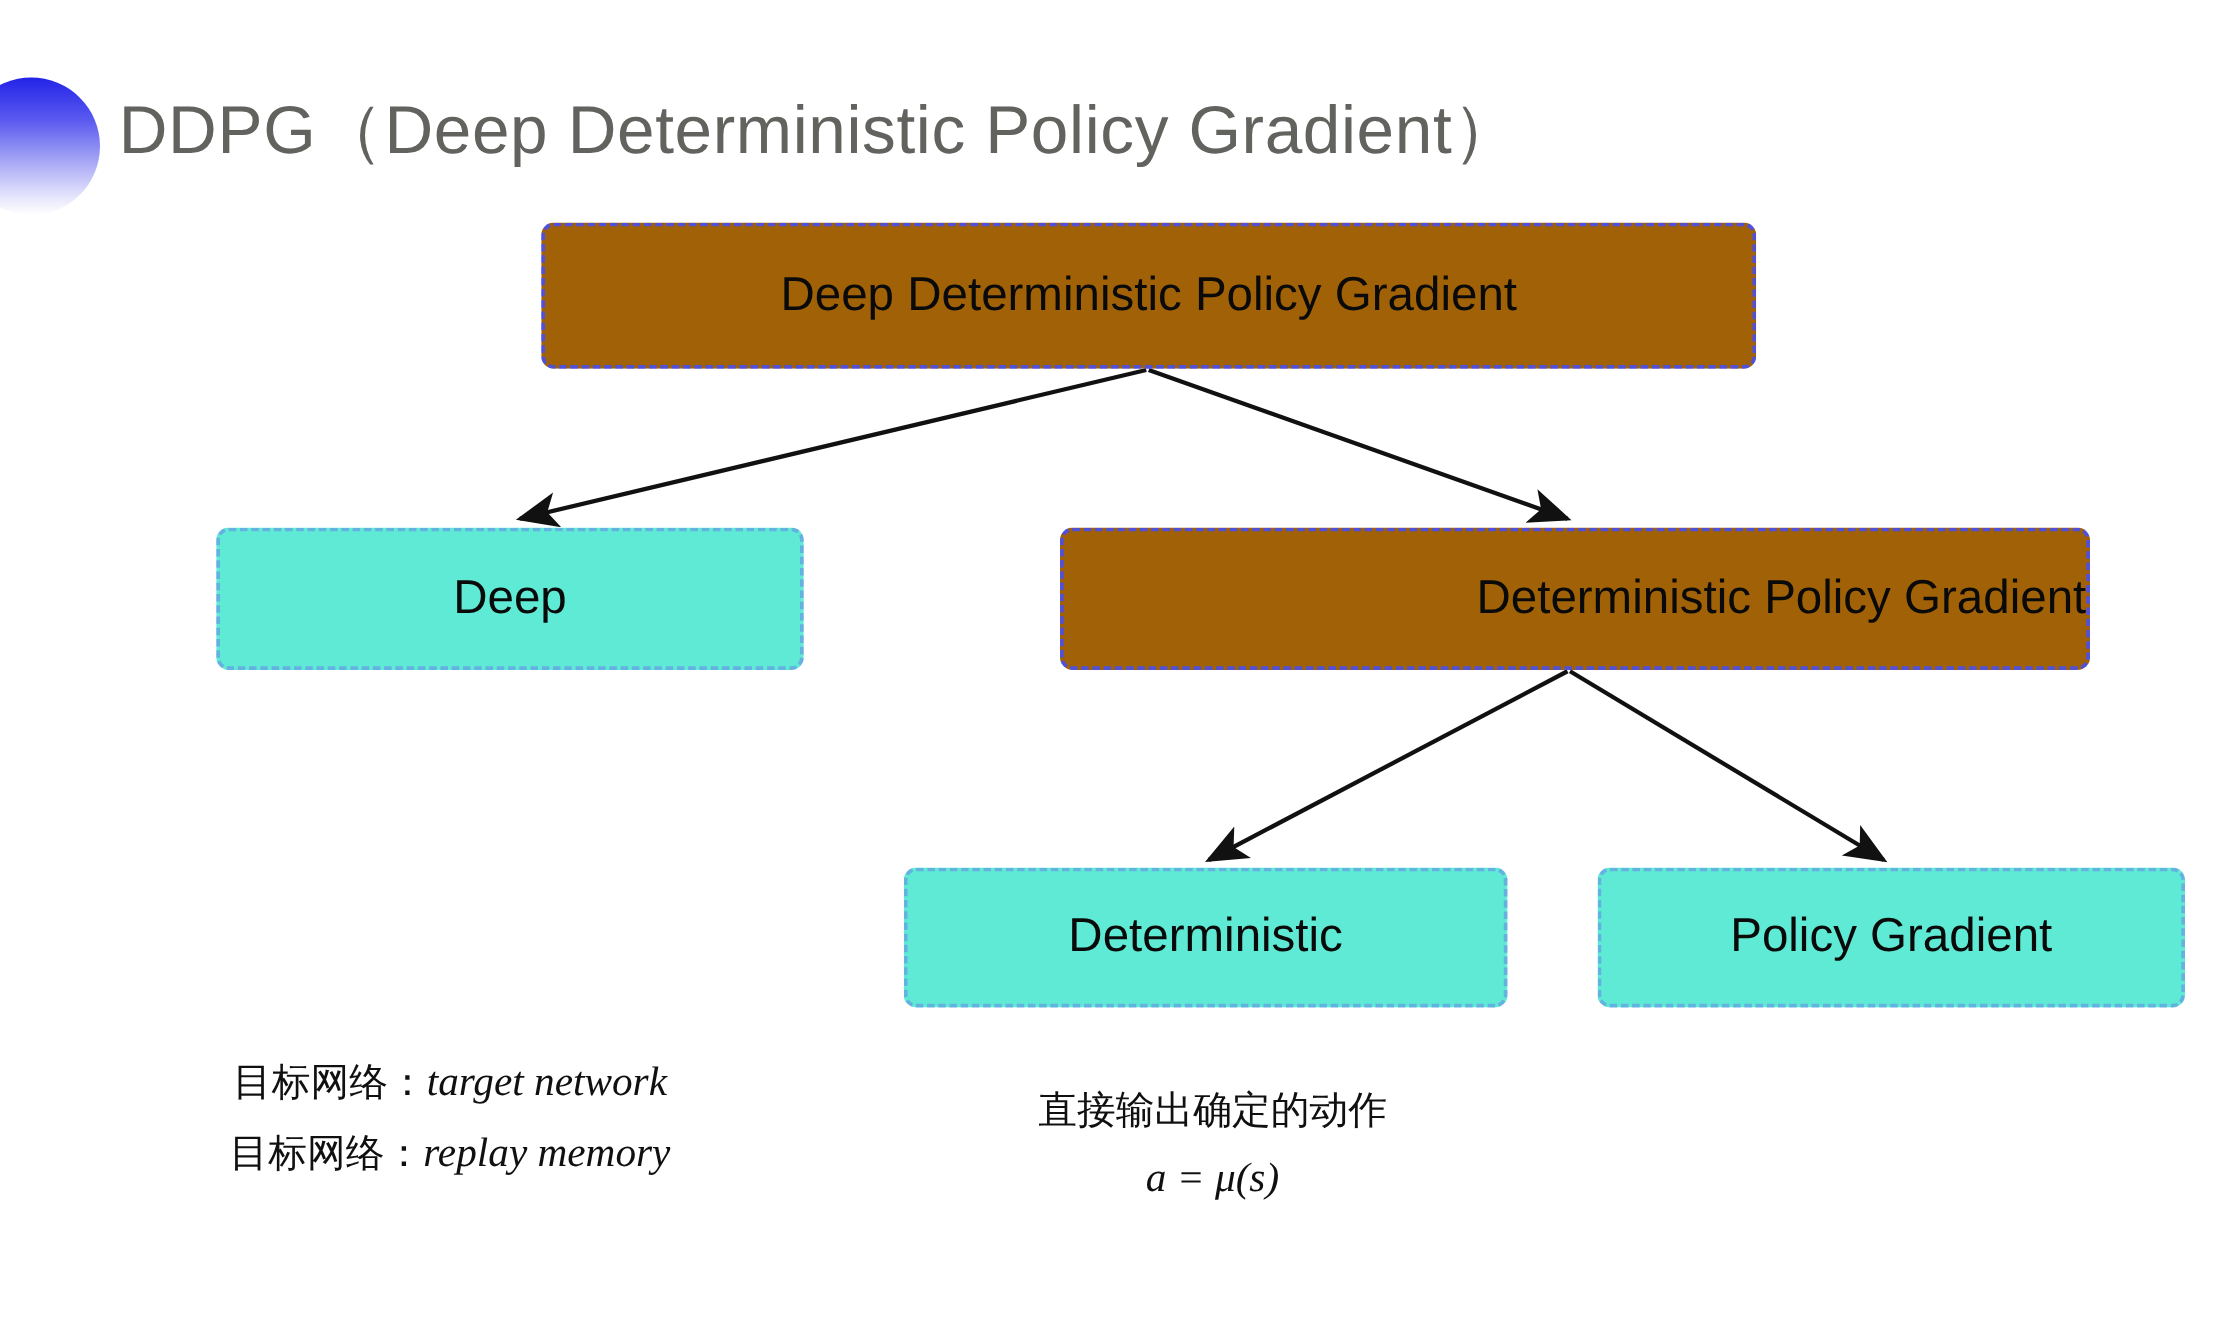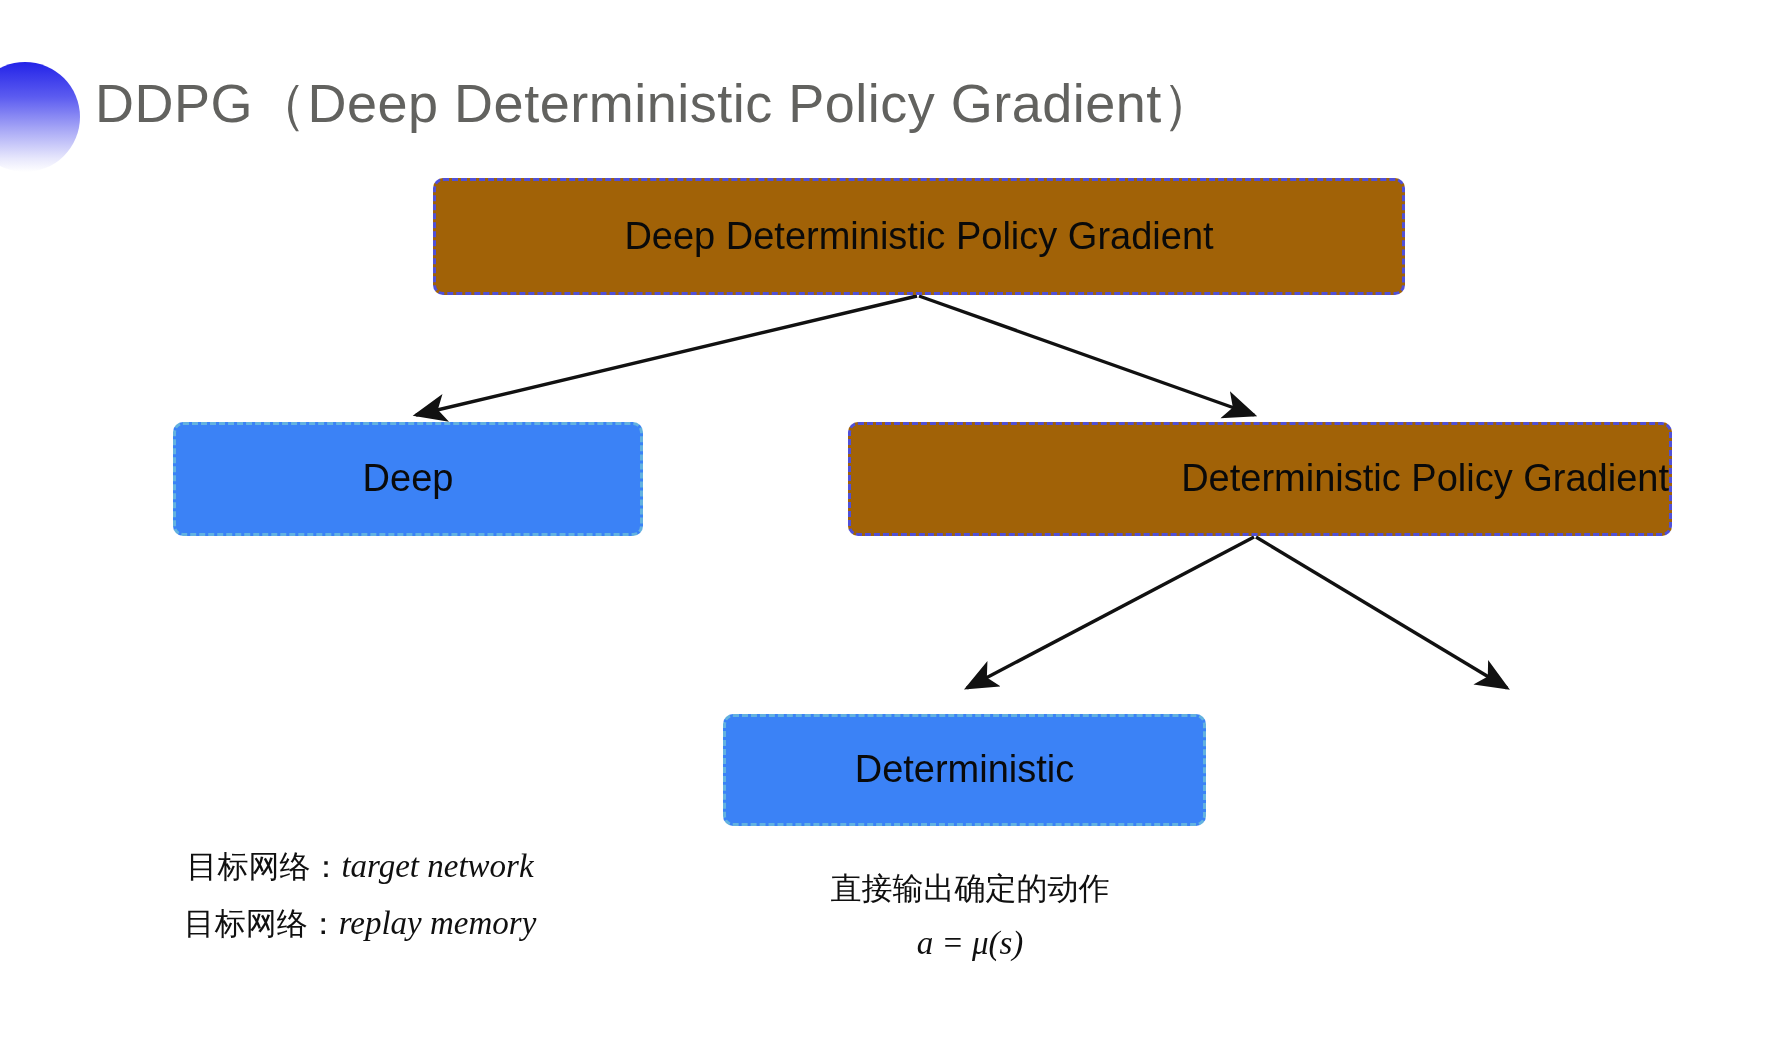--- a/index.html
+++ b/index.html
@@ -55,28 +55,28 @@
     color: #0a0a0a;
     font-weight: 400;
     line-height: 1.1;
     white-space: nowrap;
   }
   .node.purple {
     background: #a16207;
     border: 3px dashed #5050d8;
   }
   .node.blue {
-    background: #3b82f6;
+    background: #5eead4;
     border: 3px dashed #63b2e0;
   }
 
   #node-root   { left: 433px; top: 178px;  width: 972px; height: 117px; }
   #node-deep   { left: 173px; top: 422px;  width: 470px; height: 114px; }
   #node-dpg    { left: 848px; top: 422px;  width: 824px; height: 114px; justify-content: flex-end; }
-  #node-det    { left: 723px; top: 694px;  width: 483px; height: 112px; margin-top: 20px; }
+  #node-det    { left: 723px; top: 694px;  width: 483px; height: 112px; }
   #node-pg     { left: 1278px; top: 694px; width: 470px; height: 112px; }
 
   
   #arrows {
     position: absolute;
     left: 0; top: 0;
     width: 1778px;
     height: 1056px;
     pointer-events: none;
   }
@@ -137,20 +137,23 @@
   </div>
 
   <div id="node-dpg" class="node purple">
     <span class="node-label">Deterministic Policy Gradient</span>
   </div>
 
   <div id="node-det" class="node blue">
     <span class="node-label">Deterministic</span>
   </div>
 
+  <div id="node-pg" class="node blue">
+    <span class="node-label">Policy Gradient</span>
+  </div>
 
   <div id="caption-deep" class="caption cn">
     <span class="caption-line"><span>目标网络：</span><span class="it">target network</span></span>
     <span class="caption-line"><span>目标网络：</span><span class="it">replay memory</span></span>
   </div>
 
   <div id="caption-det" class="caption cn">
     <span class="caption-line">直接输出确定的动作</span>
     <span class="caption-line it">a = μ(s)</span>
   </div>

